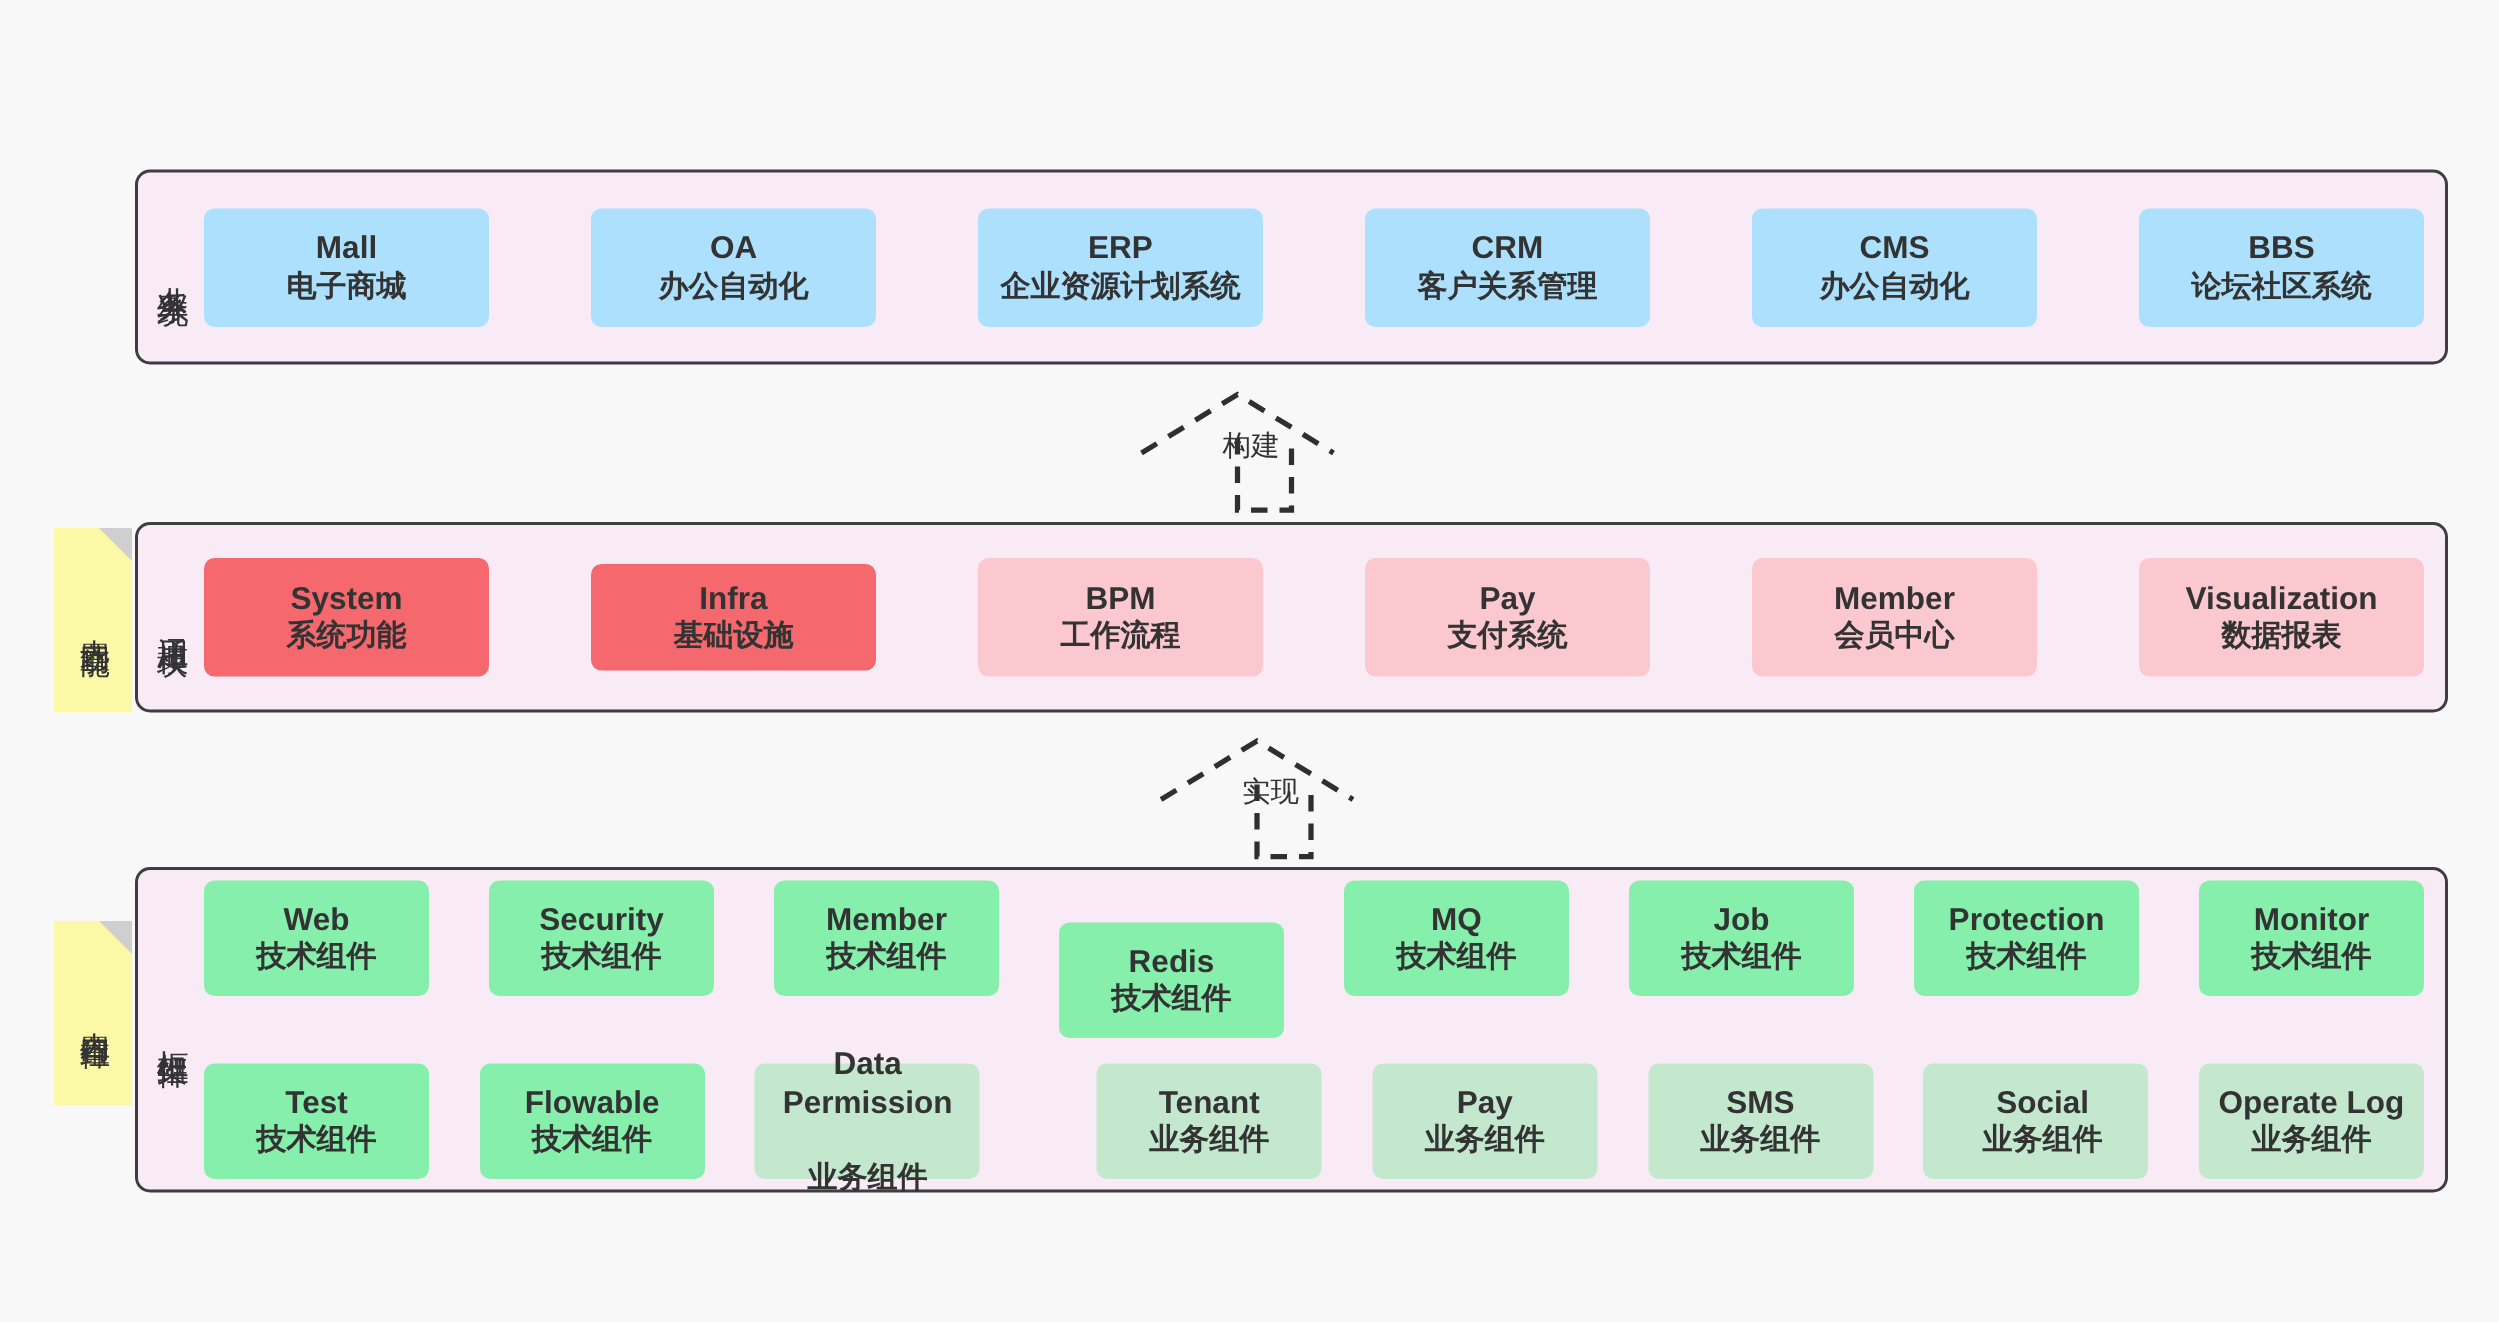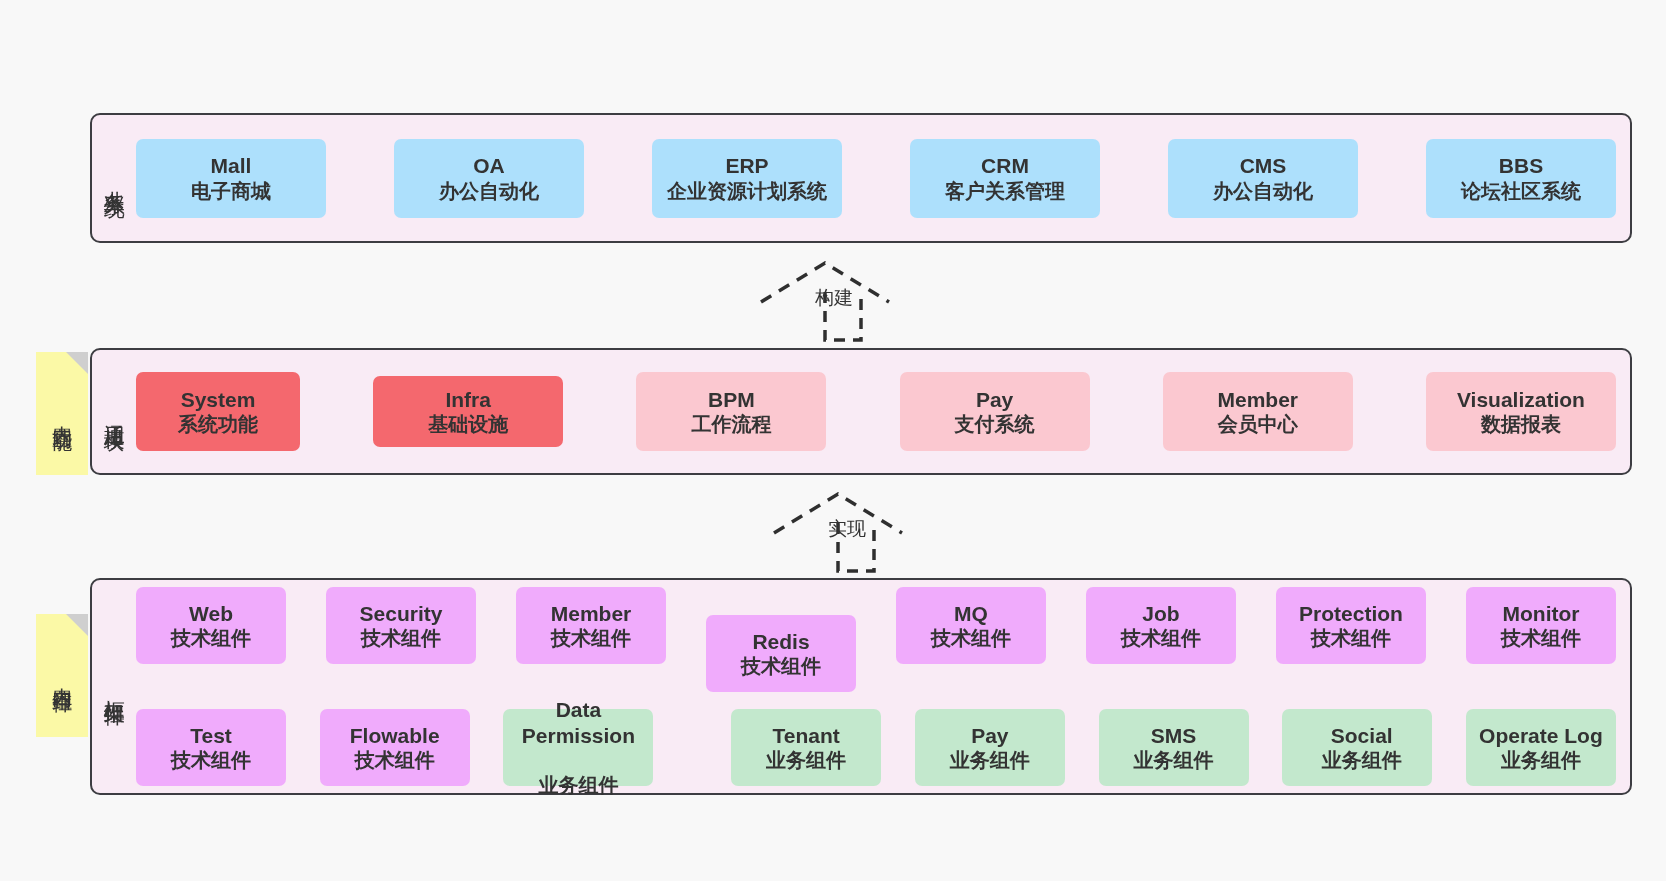--- a/index.html
+++ b/index.html
@@ -75,21 +75,21 @@
     line-height:1.22;
     color:#333;
     padding:4px 6px;
   }
   .card .l1{font-size:21px;}
   .card .l2{font-size:20px;}
 
   .c-blue{background:#ade0fc;}
   .c-red{background:#f4686e;}
   .c-pink{background:#fbc8d0;}
-  .c-green{background:#f0abfc;align-items:center;}
+  .c-green{background:#86efac;align-items:center;}
   .c-lgreen{background:#c3e8cd;}
 
   
   .note{
     position:absolute;
     background:#fbf9a6;
     box-sizing:border-box;
     display:flex;
     align-items:center;
     justify-content:center;
@@ -166,21 +166,21 @@
   </div>
 
   <div class="note" style="left:36px;top:352px;width:52px;height:123px;">
     <span class="fold"></span>
     <span>内置功能</span>
   </div>
 
   <div class="band" id="band-modules" style="left:90px;top:348px;width:1542px;height:127px;">
     <div class="band-label">通用模块</div>
     <div class="band-cards" id="cards-modules">
-        <div class="card c-red" style="width: 164px; height: 79px;">
+        <div class="card c-red" style="width: 190px; height: 79px;">
           <div class="l1">System</div>
           <div class="l2">系统功能</div>
         </div>
         <div class="card c-red" style="width: 190px; height: 71px;">
           <div class="l1">Infra</div>
           <div class="l2">基础设施</div>
         </div>
         <div class="card c-pink" style="width: 190px; height: 79px;">
           <div class="l1">BPM</div>
           <div class="l2">工作流程</div>

